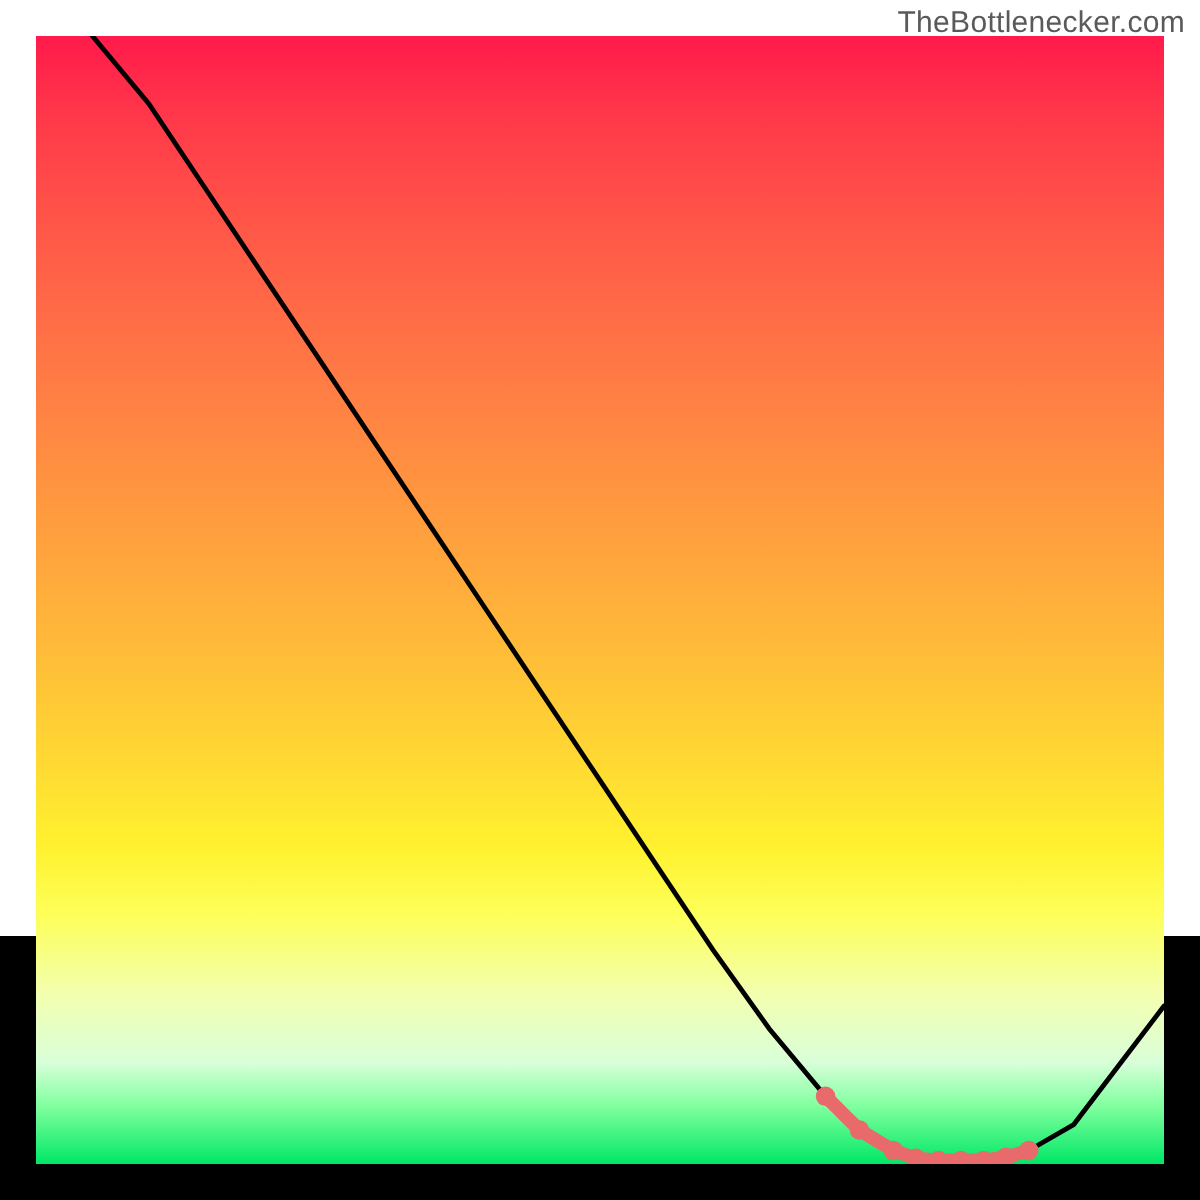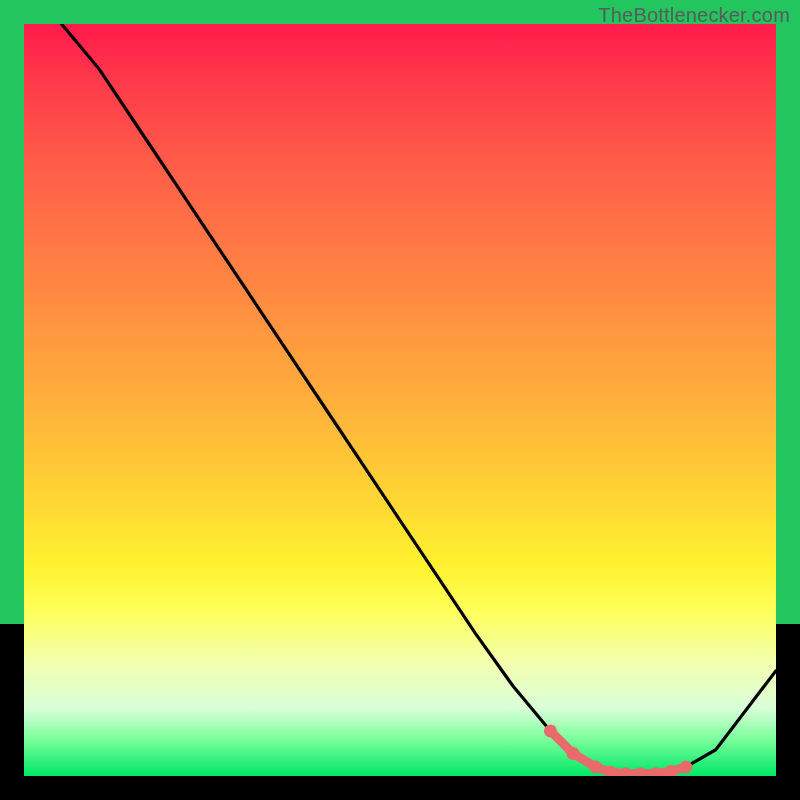--- a/index.html
+++ b/index.html
@@ -8,21 +8,21 @@
     width: 800px;
     height: 800px;
     background: #000;
     overflow: hidden;
     font-family: Arial, Helvetica, sans-serif;
   }
   .frame {
     position: relative;
     width: 800px;
     height: 624px;
-    background: #22c55e;
+    background: #ffffff;
   }
   .watermark {
     position: absolute;
     top: 4px;
     right: 10px;
     color: #5a5a5a;
     font-size: 20px;
     font-weight: 500;
     letter-spacing: 0.2px;
     z-index: 5;

